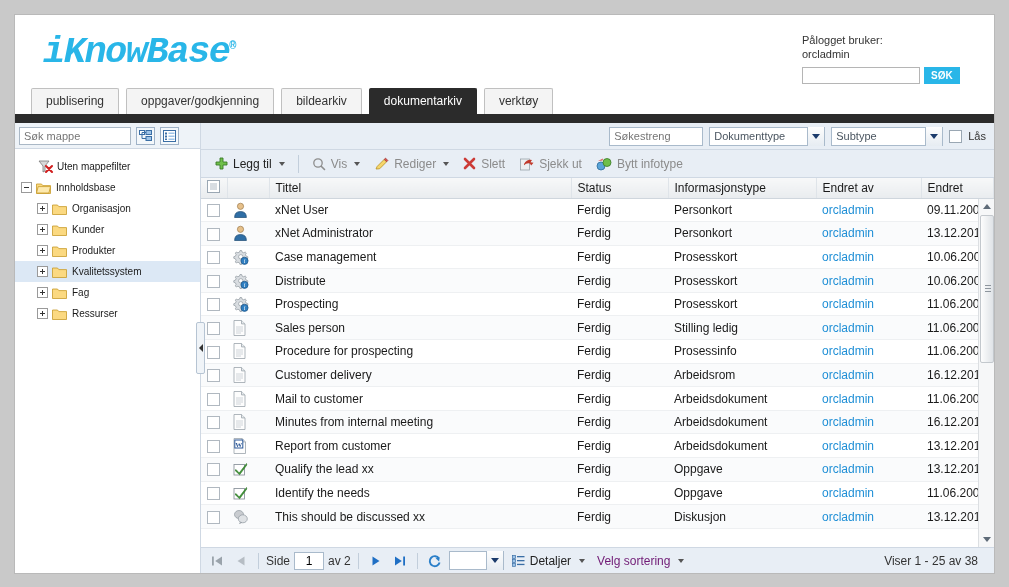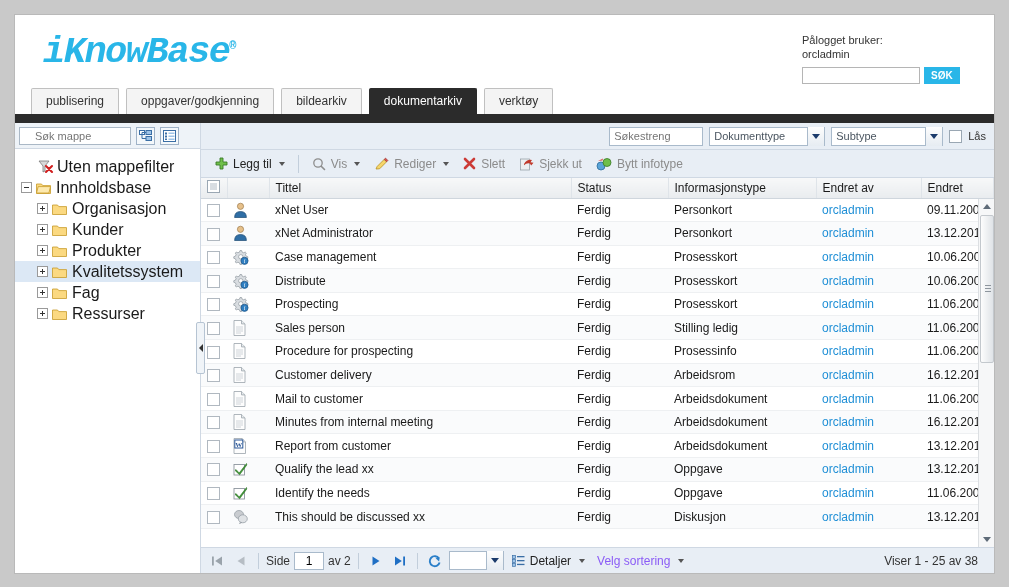--- a/index.html
+++ b/index.html
@@ -123,36 +123,36 @@
     display: flex;
     align-items: center;
     padding: 0 4px;
     gap: 5px;
   }
   .leftsearch input {
     width: 112px; height: 18px;
     border: 1px solid #aab8c6;
     font-size: 11px;
     color: #888;
-    padding: 0 15px;
+    padding: 0 4px;
     font-family: "Liberation Sans", sans-serif;
   }
   .viewbtn {
     width: 19px; height: 18px;
     border: 1px solid #9fb2c7;
     background: #f4f8fb;
     display: inline-flex;
     align-items: center; justify-content: center;
     cursor: pointer;
   }
   .tree { padding: 7px 0 0 0; flex: 1; overflow: hidden; }
   .tnode {
     display: flex; align-items: center;
     height: 21px;
-    font-size: 16px;
+    font-size: 10px;
     color: #1a1a1a;
     cursor: pointer;
     padding-left: 6px;
     white-space: nowrap;
   }
   .tnode.sel { background: #dce8f5; }
   .expander {
     width: 11px; height: 11px;
     border: 1px solid #9a9a9a;
     background: #fff;
@@ -399,21 +399,21 @@
   }
   .pagesel .arrow::after {
     content:""; width:0;height:0;
     border-left:4px solid transparent;border-right:4px solid transparent;
     border-top:5px solid #1a3a6b;
   }
   .pitem {
     display: inline-flex; align-items: center; gap: 5px;
     font-size: 12px; cursor: pointer; padding: 0 4px;
   }
-  .pitem.dim { color: #8b5cf6; justify-content: center; }
+  .pitem.dim { color: #701a75; justify-content: center; }
   .pitem .caret {
     width:0;height:0;
     border-left:3.5px solid transparent;border-right:3.5px solid transparent;
     border-top:4px solid #555; margin-left:3px;
   }
   .viser {
     margin-left: auto;
     font-size: 12px; color: #333;
     padding-right: 10px;
   }

